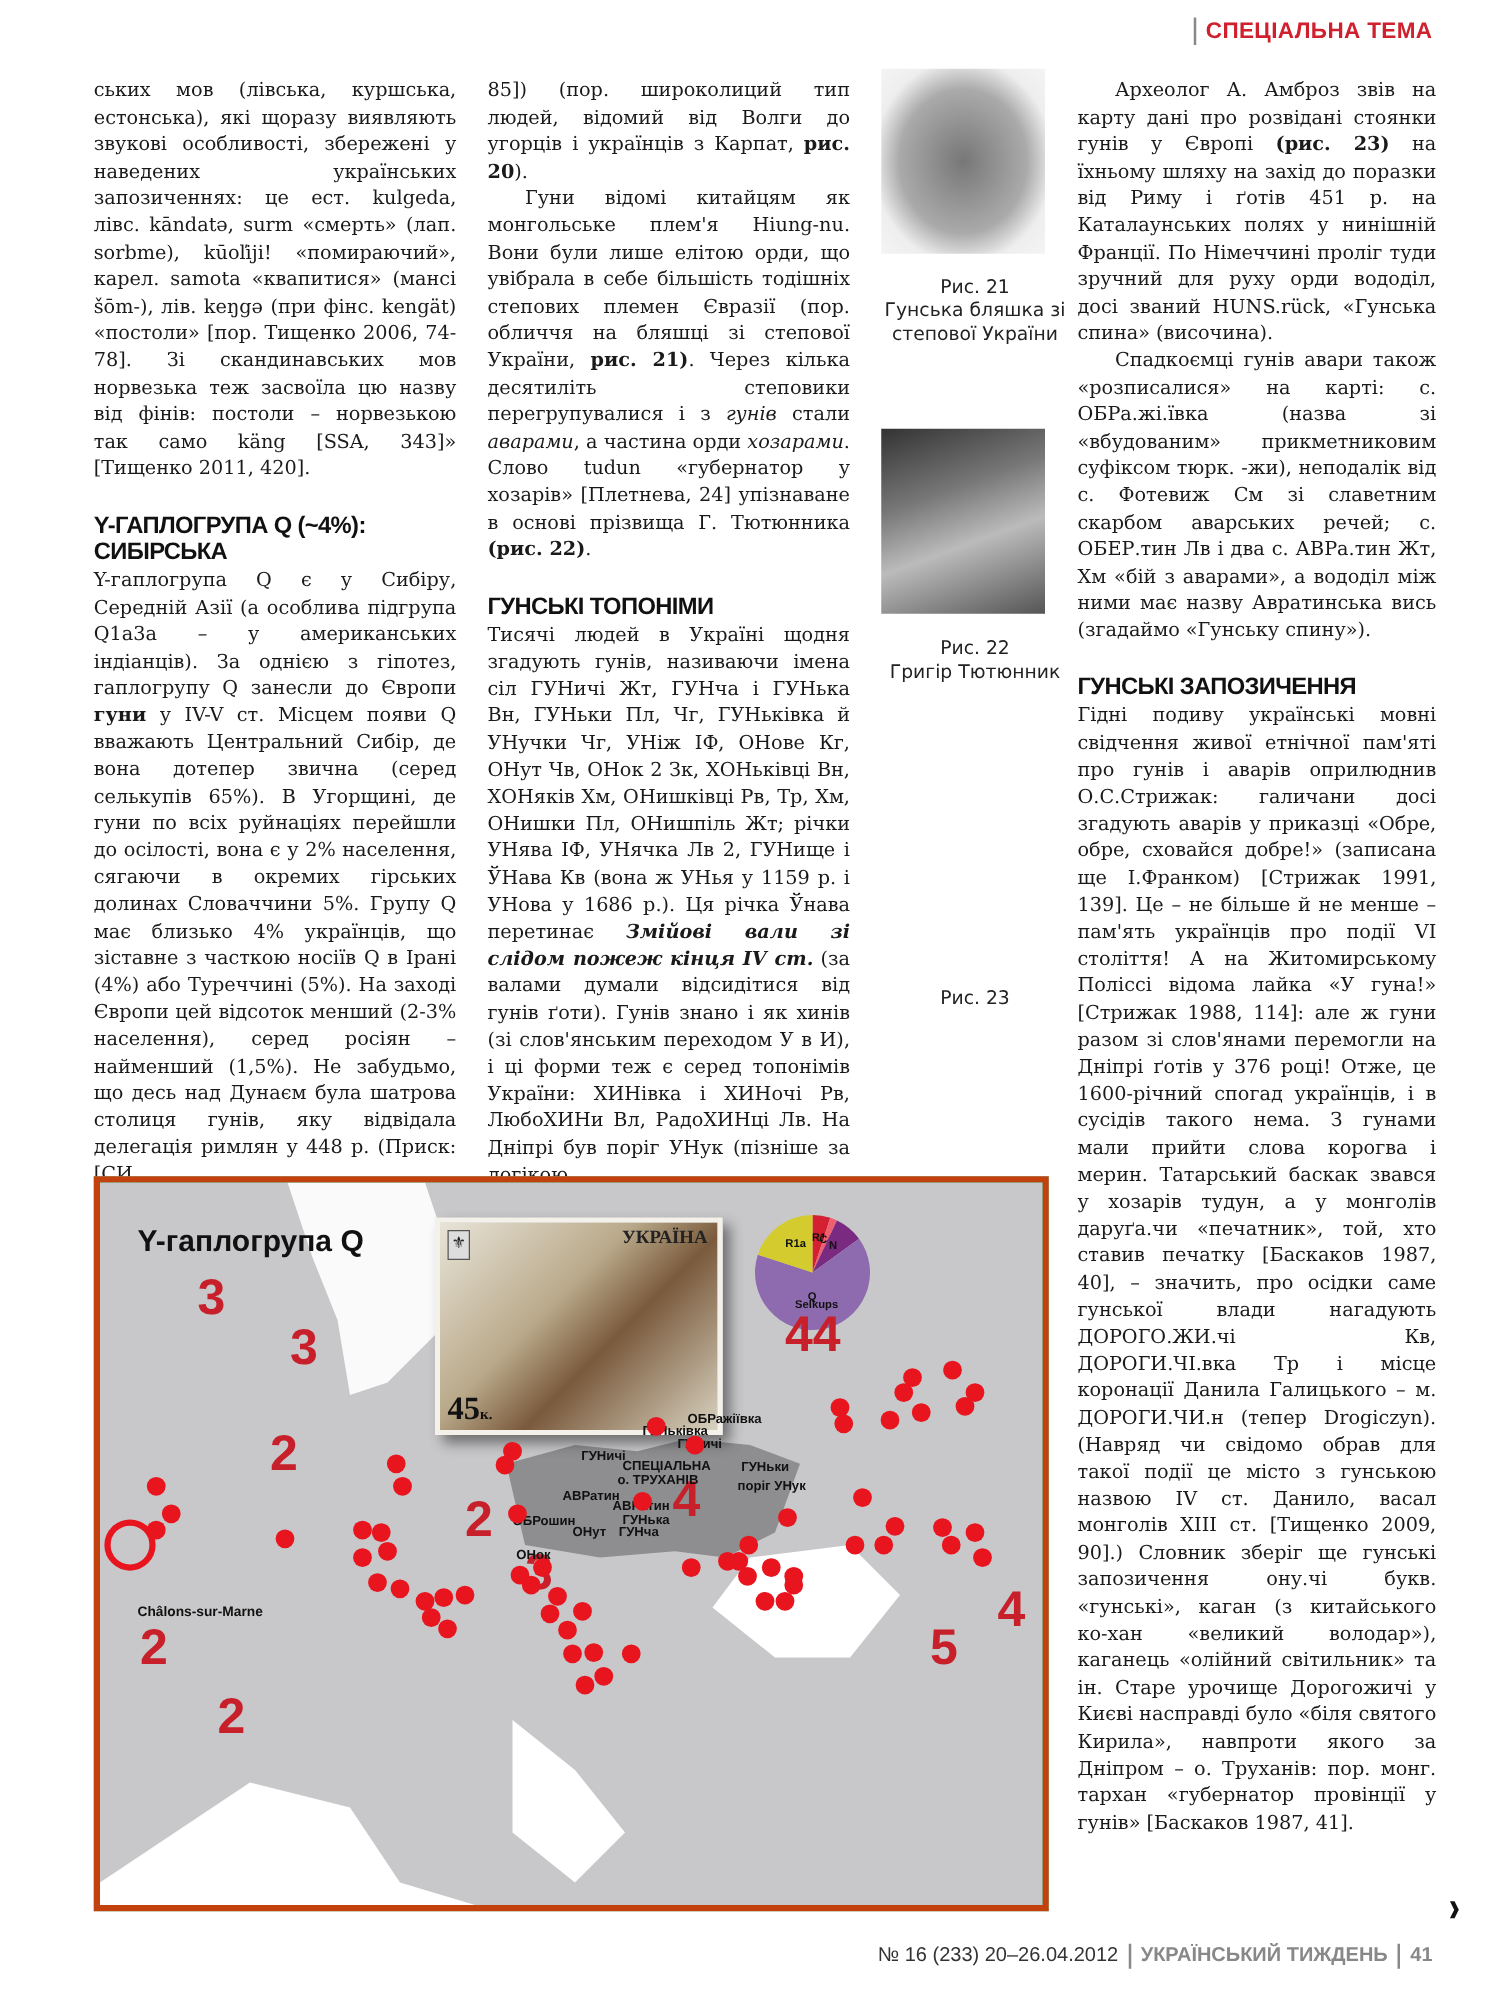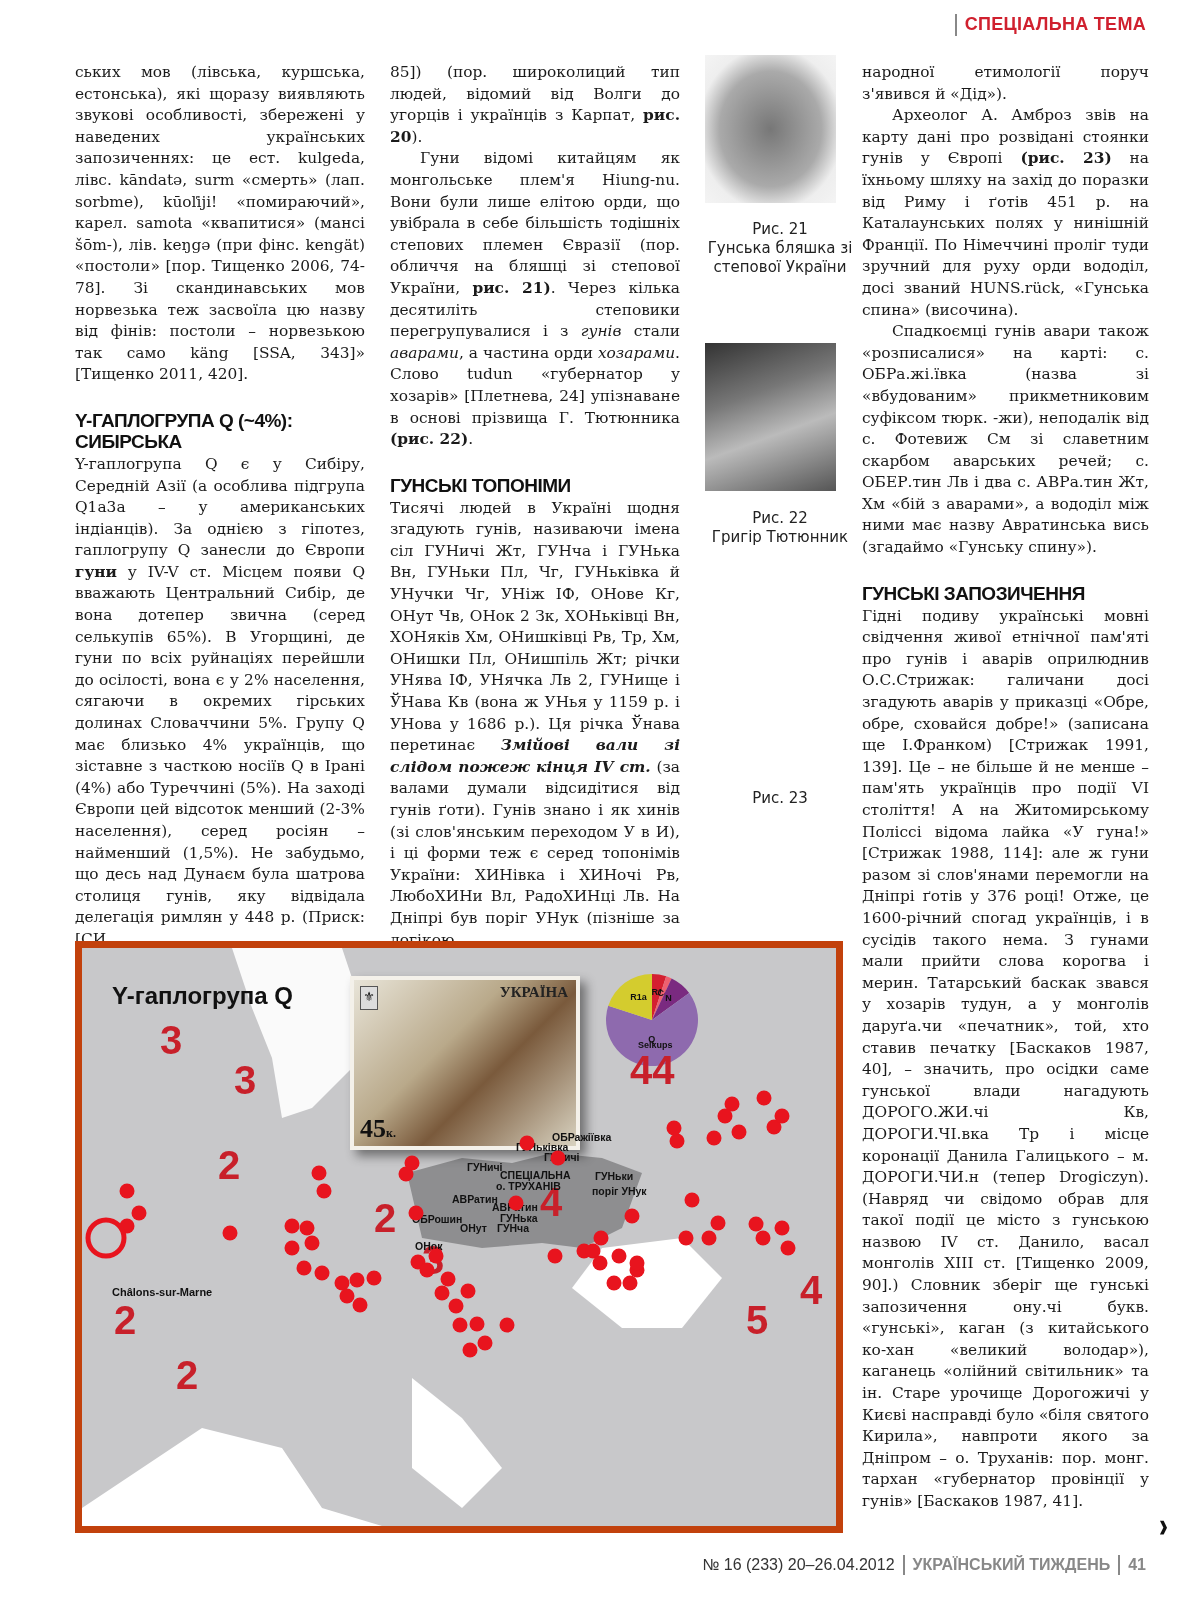--- a/index.html
+++ b/index.html
@@ -18,21 +18,21 @@
      margin:24px 0 2px 0;letter-spacing:-0.5px;text-transform:uppercase;color:#111;text-align:left;}
   i,em{font-style:italic;}
   b{font-weight:bold;}
   .fig{position:absolute;background:#999;overflow:hidden;}
   .fig21{left:705px;top:55px;width:131px;height:148px;background:radial-gradient(ellipse at 50% 50%,#777 0%,#aaa 55%,#eee 78%,#f4f4f4 100%);}
   .fig22{left:705px;top:343px;width:131px;height:148px;background:linear-gradient(160deg,#333 0%,#777 35%,#bbb 60%,#555 100%);}
   .caption{position:absolute;font-family:"DejaVu Sans","Liberation Sans",sans-serif;font-size:15px;line-height:19px;color:#222;text-align:center;}
   .cap21{left:705px;top:220px;width:150px;}
   .cap22{left:705px;top:509px;width:150px;}
   .cap23{left:705px;top:789px;width:150px;}
-  .map{position:absolute;left:75px;top:941px;width:754px;height:578px;background:#5eead4;border:7px solid #c2410c;overflow:hidden;}
+  .map{position:absolute;left:75px;top:941px;width:754px;height:578px;background:#5eead4;border:5px solid #c2410c;overflow:hidden;}
   .map svg{position:absolute;left:0;top:0;}
   .map-title{position:absolute;left:30px;top:34px;font-family:"Liberation Sans",sans-serif;font-weight:bold;font-size:24px;color:#111;}
   .stamp{position:absolute;left:268px;top:28px;width:222px;height:166px;background:linear-gradient(135deg,#e8e4d8 0%,#b9a98a 40%,#7a5a3c 60%,#d8d2c0 100%);
          box-shadow:6px 6px 10px rgba(0,0,0,0.45);border:4px solid #f4f1ea;}
   .stamp .country{position:absolute;right:8px;top:4px;font-family:"Liberation Serif",serif;font-weight:bold;font-size:15px;color:#222;}
   .stamp .value{position:absolute;left:6px;bottom:2px;font-family:"Liberation Serif",serif;font-weight:bold;font-size:26px;color:#111;}
   .stamp .value small{font-size:12px;}
   .stamp .trident{position:absolute;left:6px;top:6px;width:16px;height:22px;background:#ddd;border:1px solid #555;font-size:13px;text-align:center;line-height:20px;}
   .numlabel{position:absolute;font-family:"Liberation Sans",sans-serif;font-weight:bold;color:#c8202a;}
   .toponym{position:absolute;font-family:"Liberation Sans",sans-serif;font-weight:bold;font-size:10.5px;color:#111;white-space:nowrap;}
@@ -73,21 +73,20 @@
 <div class="fig fig22"></div>
 <div class="caption cap22">
   <div>Рис. 22</div>
     <div>Григір Тютюнник</div>
 </div>
 <div class="caption cap23">
   <div>Рис. 23</div>
 </div>
 
 <div class="col col4">
-  <p>народної етимології поруч з'явився й «Дід»).</p>
   <p class="ind"><span>Археолог А. Амброз звів на карту дані про розвідані стоянки гунів у Європі </span><b>(рис. 23)</b><span> на їхньому шляху на захід до поразки від Риму і ґотів 451 р. на Каталаунських полях у нинішній Франції. По Німеччині проліг туди зручний для руху орди вододіл, досі званий HUNS.rück, «Гунська спина» (височина).</span></p>
   <p class="ind">Спадкоємці гунів авари також «розписалися» на карті: с. ОБРа.жі.ївка (назва зі «вбудованим» прикметниковим суфіксом тюрк. -жи), неподалік від с. Фотевиж См зі славетним скарбом аварських речей; с. ОБЕР.тин Лв і два с. АВРа.тин Жт, Хм «бій з аварами», а вододіл між ними має назву Авратинська вись (згадаймо «Гунську спину»).</p>
   <h2>Гунські запозичення</h2>
   <p>Гідні подиву українські мовні свідчення живої етнічної пам'яті про гунів і аварів оприлюднив О.С.Стрижак: галичани досі згадують аварів у приказці «Обре, обре, сховайся добре!» (записана ще І.Франком) [Стрижак 1991, 139]. Це – не більше й не менше – пам'ять українців про події VI століття! А на Житомирському Поліссі відома лайка «У гуна!» [Стрижак 1988, 114]: але ж гуни разом зі слов'янами перемогли на Дніпрі ґотів у 376 році! Отже, це 1600-річний спогад українців, і в сусідів такого нема. З гунами мали прийти слова корогва і мерин. Татарський баскак звався у хозарів тудун, а у монголів даруґа.чи «печатник», той, хто ставив печатку [Баскаков 1987, 40], – значить, про осідки саме гунської влади нагадують ДОРОГО.ЖИ.чі Кв, ДОРОГИ.ЧІ.вка Тр і місце коронації Данила Галицького – м. ДОРОГИ.ЧИ.н (тепер Drogiczyn). (Навряд чи свідомо обрав для такої події це місто з гунською назвою IV ст. Данило, васал монголів XIII ст. [Тищенко 2009, 90].) Словник зберіг ще гунські запозичення ону.чі букв. «гунські», каган (з китайського ко-хан «великий володар»), каганець «олійний світильник» та ін. Старе урочище Дорогожичі у Києві насправді було «біля святого Кирила», навпроти якого за Дніпром – о. Труханів: пор. монг. тархан «губернатор провінції у гунів» [Баскаков 1987, 41].</p>
 </div>
 
 <div class="map">
   <svg width="754" height="578">
     <path d="M0,0 L754,0 L754,578 L0,578 Z" fill="#c8c8ca"></path>
     <path d="M150,0 L260,0 L280,60 L270,120 L230,160 L200,170 L190,110 L170,60 Z" fill="#ffffff" opacity="0.9"></path>

